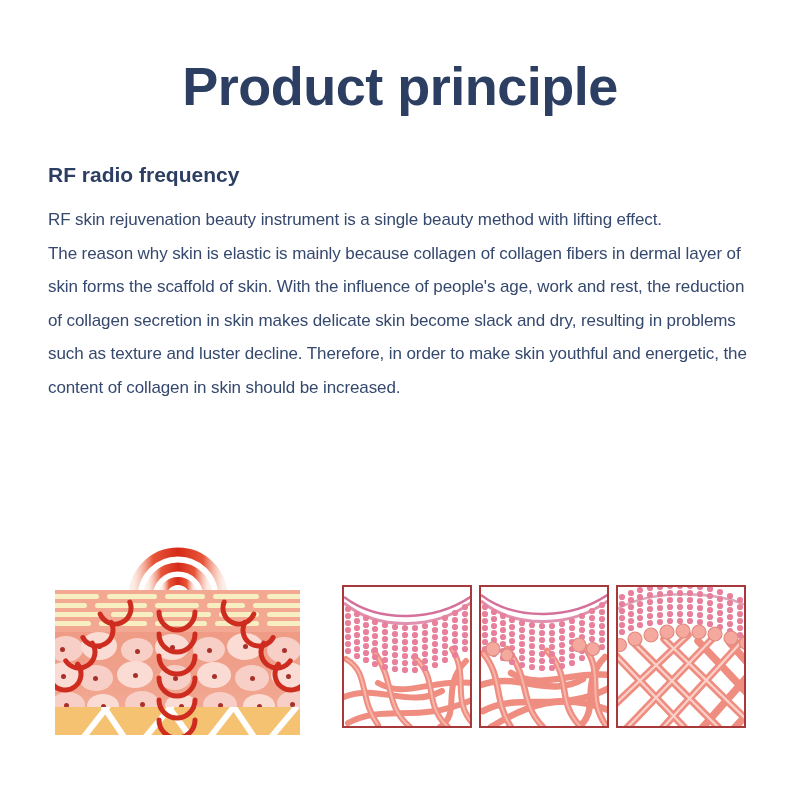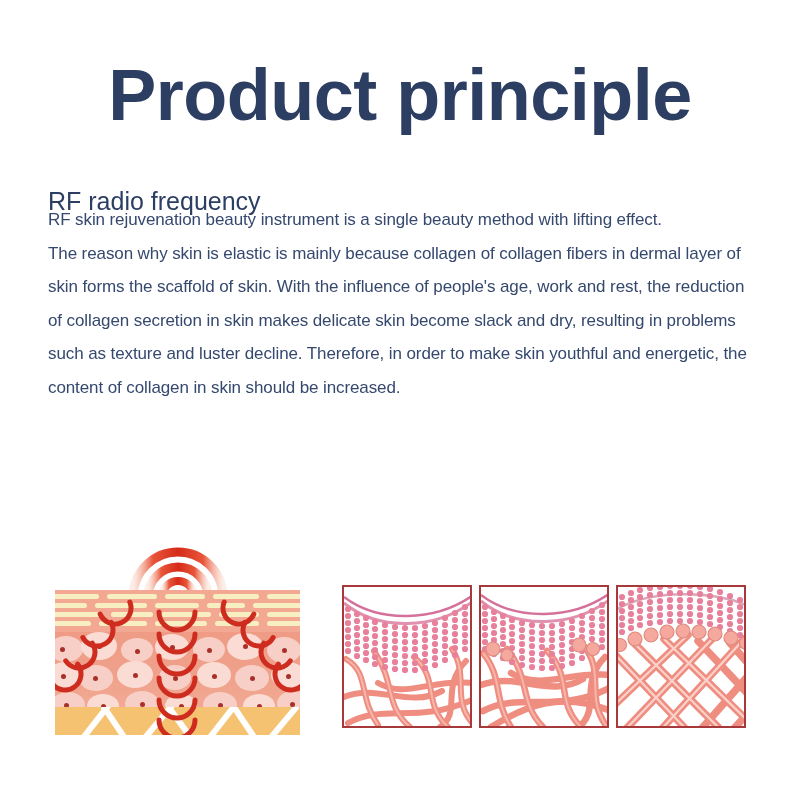--- a/index.html
+++ b/index.html
@@ -21,37 +21,36 @@
     background: #ffffff;
   }
 
   
   .page-title {
     position: absolute;
     left: 0;
     top: 58px;
     width: 800px;
     text-align: center;
-    font-size: 72px;
+    font-size: 54px;
     font-weight: 700;
     color: #2d3e63;
     letter-spacing: -0.5px;
     line-height: 1.05;
   }
 
   
   .section-subtitle {
     position: absolute;
     left: 48px;
     top: 163px;
-    font-size: 25px;
-    font-weight: 400;
+    font-size: 21px;
+    font-weight: 700;
     color: #2d3e63;
     letter-spacing: 0px;
-    margin-top: 24px;
   }
 
   
   .body-copy {
     position: absolute;
     left: 48px;
     top: 203px;
     width: 700px;
     font-size: 17px;
     line-height: 33.5px;

